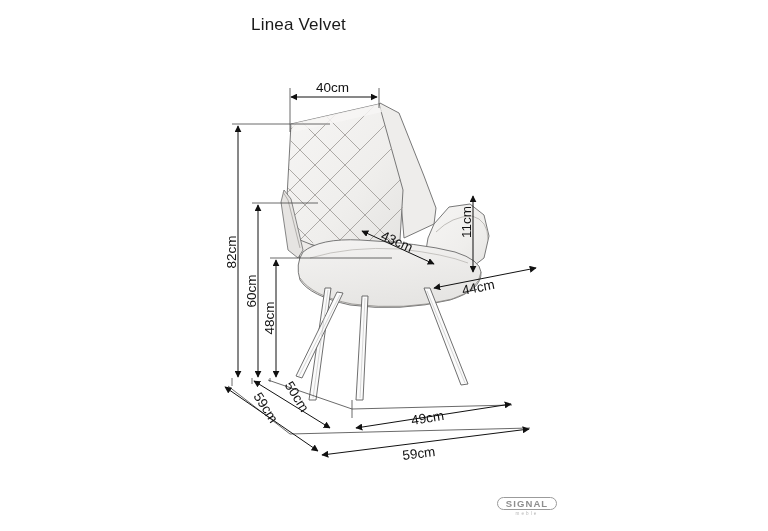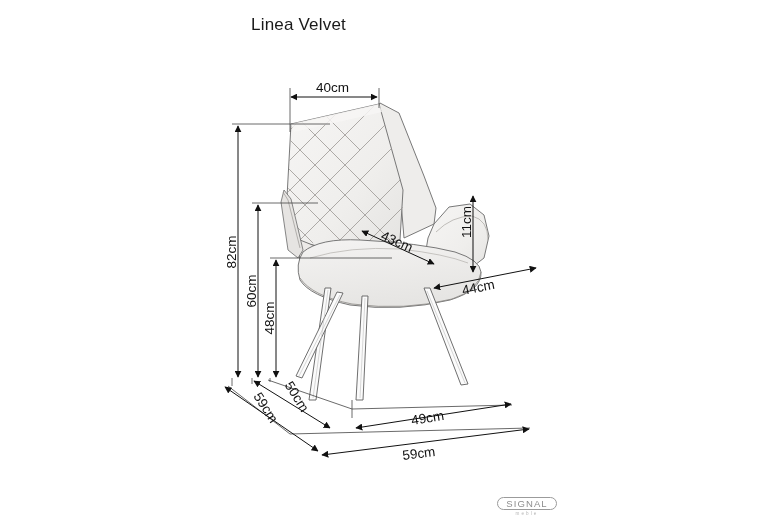--- a/index.html
+++ b/index.html
@@ -62,21 +62,21 @@
     height: 13px;
     border: 1.3px solid #9b9b9b;
     border-radius: 7px;
     box-sizing: border-box;
     display: flex;
     align-items: center;
     justify-content: center;
   }
   #brand-logo .badge span {
     font-size: 9.5px;
-    font-weight: normal;
+    font-weight: bold;
     letter-spacing: 1.1px;
     color: #8e8e8e;
     line-height: 1;
   }
   #brand-logo .sub {
     position: absolute;
     left: 0;
     top: 14px;
     width: 60px;
     text-align: center;

